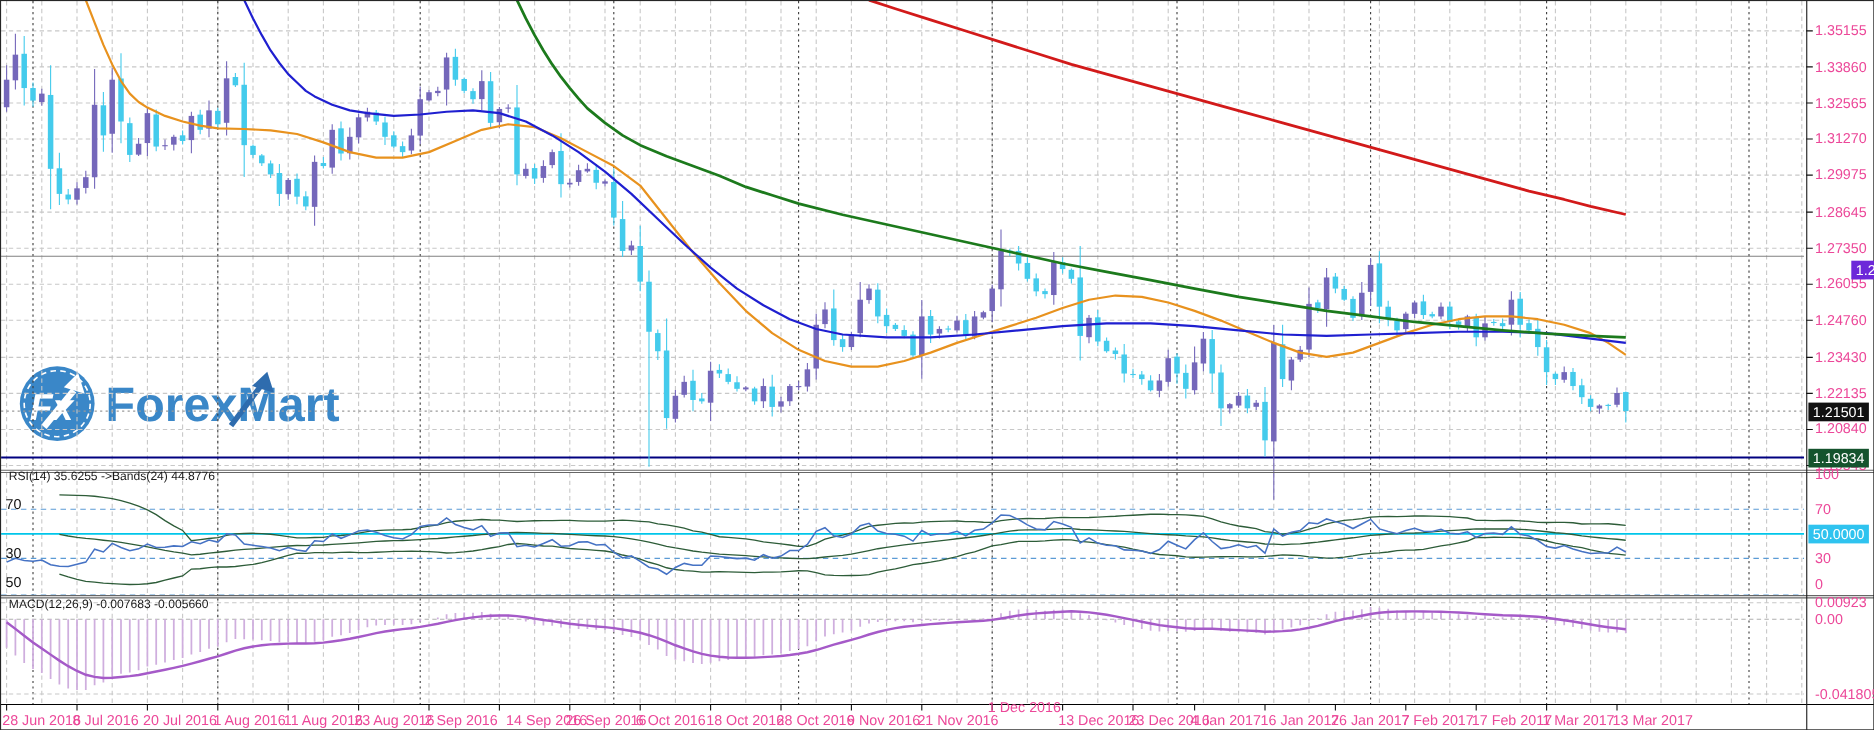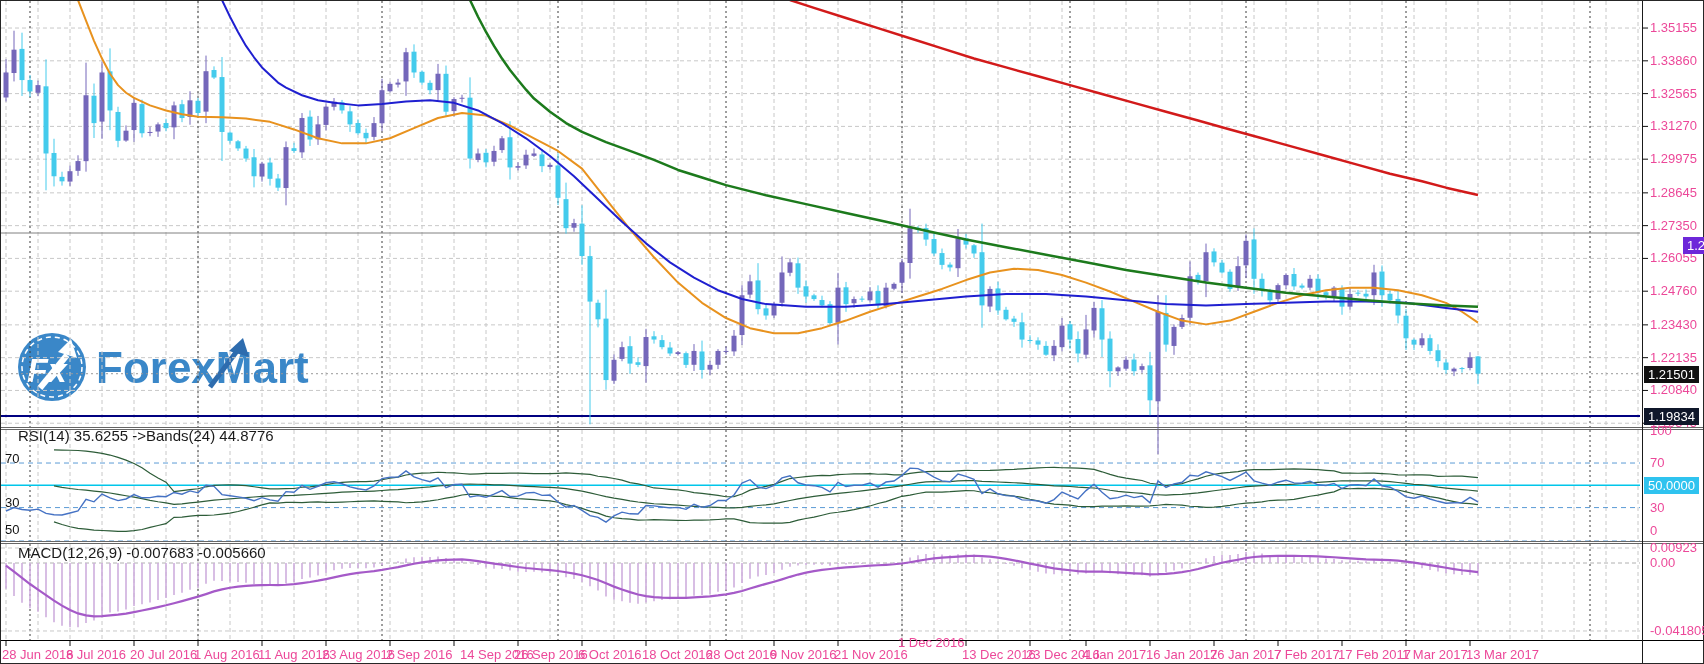--- a/index.html
+++ b/index.html
@@ -2,21 +2,21 @@
 <html><head>
 <meta charset="utf-8">
 <style>
   html,body{margin:0;padding:0;background:#fff;font-family:"Liberation Sans",sans-serif;}
   #win{position:relative;width:1704px;height:664px;background:#fff;overflow:hidden;}
   #chart-svg{position:absolute;left:0;top:0;z-index:2;}
   #logo{position:absolute;left:14px;top:330px;z-index:1;}
   #title-bar{position:absolute;left:6px;top:4px;z-index:3;font-size:13px;color:#1a1a1a;white-space:nowrap;}
   #title-bar .chev{font-size:9px;margin-right:5px;vertical-align:1px;cursor:pointer;}
   #title-bar .ohlc{margin-left:14px;}
-  .ind-label{position:absolute;left:18px;z-index:3;font-size:15px;color:#1a1a1a;white-space:nowrap;}
+  .ind-label{position:absolute;left:8px;z-index:3;font-size:11px;color:#1a1a1a;white-space:nowrap;}
   #rsi-label{top:427px;}
   #macd-label{top:544px;}
   .ax-label{position:absolute;font-size:13px;color:#ec4899;white-space:nowrap;z-index:3;}
   .badge{position:absolute;left:1644px;z-index:4;font-size:13px;color:#fff;padding:0 4px;line-height:17px;height:17px;}
   .left-lb{position:absolute;left:5px;font-size:13px;color:#111;z-index:3;}
 </style>
 </head>
 <body>
 
 <div id="win">
@@ -881,21 +881,21 @@
       <div class="ax-label" style="left: 1650px; top: 184.848px;">1.28645</div>
       <div class="ax-label" style="left: 1650px; top: 217.633px;">1.27350</div>
       <div class="ax-label" style="left: 1650px; top: 250.418px;">1.26055</div>
       <div class="ax-label" style="left: 1650px; top: 283.203px;">1.24760</div>
       <div class="ax-label" style="left: 1650px; top: 316.873px;">1.23430</div>
       <div class="ax-label" style="left: 1650px; top: 349.658px;">1.22135</div>
       <div class="ax-label" style="left: 1650px; top: 382.443px;">1.20840</div>
       <div class="ax-label" style="left: 1650px; top: 415.228px;">1.19545</div>
       <div class="badge" style="background: #6d28d9; top: 237px; margin-left: 39px;">1.27059</div>
       <div class="badge" style="background: rgb(17, 17, 17); top: 365.709px;">1.21501</div>
-      <div class="badge" style="background: #0f172a; top: 407.911px;">1.19834</div>
+      <div class="badge" style="background: #14532d; top: 407.911px;">1.19834</div>
       <div class="ax-label" style="left: 1650px; top: 422.714px;">100</div>
       <div class="ax-label" style="left: 1650px; top: 455.02px;">70</div>
       <div class="ax-label" style="left: 1650px; top: 499.58px;">30</div>
       <div class="ax-label" style="left: 1650px; top: 522.974px;">0</div>
       <div class="badge" style="background: rgb(47, 195, 239); top: 477.3px;">50.0000</div>
       <div class="ax-label" style="left: 1650px; top: 539.992px;">0.00923</div>
       <div class="ax-label" style="left: 1650px; top: 555px;">0.00</div>
       <div class="ax-label" style="left: 1650px; top: 622.975px;">-0.041805</div>
     </div>
   <div id="time-axis">

